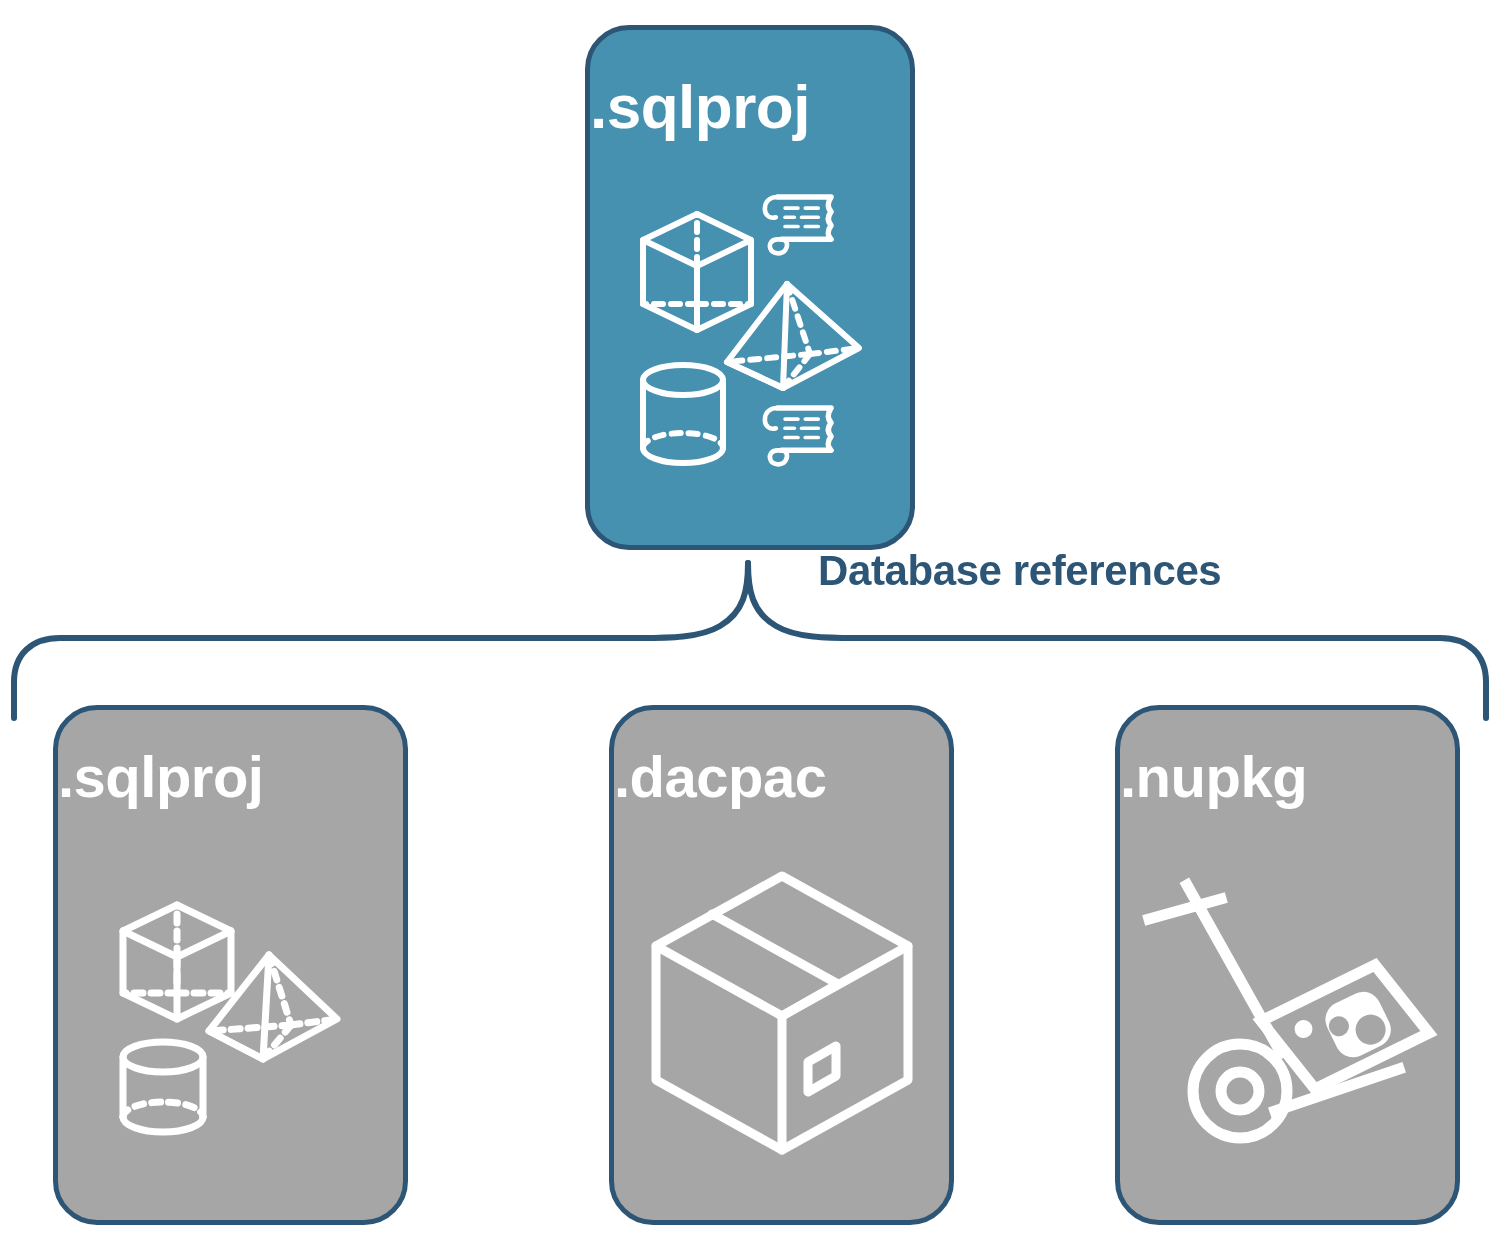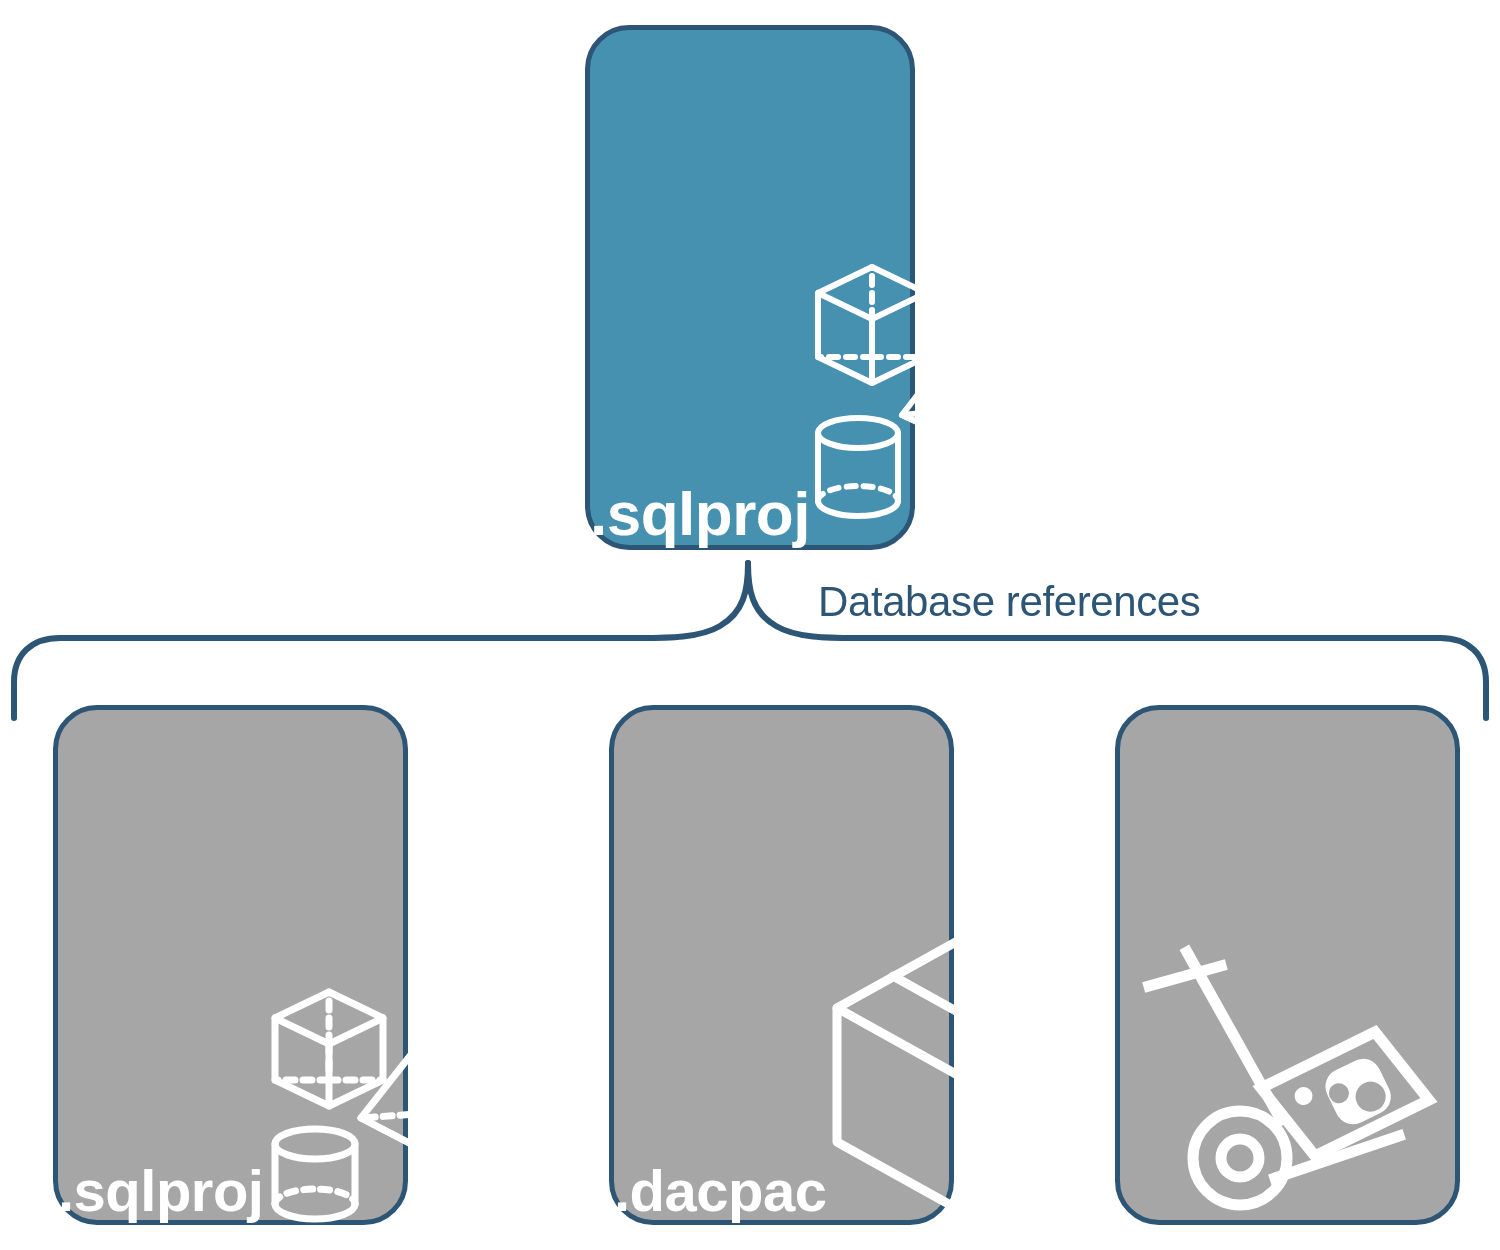--- a/index.html
+++ b/index.html
@@ -18,21 +18,22 @@
     overflow: hidden;
   }
 
   
   .card {
     position: absolute;
     border: 5px solid #2d5575;
     border-radius: 44px;
     box-sizing: border-box;
     display: flex;
-    align-items: flex-end;
+    flex-direction: column;
+    align-items: flex-start;
   }
   .card.primary { background: #4690b0; }
   .card.secondary { background: #a6a6a6; }
 
   .card-title {
     color: #ffffff;
     font-weight: bold;
     letter-spacing: -0.5px;
     line-height: 1;
     user-select: none;
@@ -69,23 +70,23 @@
     position: absolute;
     left: 0; top: 550px;
     width: 1500px; height: 180px;
     pointer-events: none;
   }
 
   
   #bracket-label {
     position: absolute;
     left: 818px;
-    top: 578px;
+    top: 547px;
     font-size: 42px;
-    font-weight: normal;
+    font-weight: bold;
     color: #2d5575;
     letter-spacing: -0.4px;
     white-space: nowrap;
     user-select: none;
     text-align: right;
   }
 
   svg { display: block; overflow: visible; }
 </style>
 </head>
@@ -221,20 +222,21 @@
 
         <path d="M66 46 L192 116"></path>
         <path d="M136 148 L192 116"></path>
 
         <path d="M162 194 L190 178 L190 208 L162 224 Z"></path>
       </svg>
     </div>
   </div>
 
   <div class="card secondary" id="card-nupkg">
+    <div class="card-title">.nupkg</div>
 
     <div class="icon-area">
       <svg width="290" height="280" viewBox="0 0 290 280" fill="none">
 
         <g stroke="#ffffff" stroke-width="11" stroke-linecap="square" stroke-linejoin="miter" fill="none">
 
           <path d="M44 12 L138 180"></path>
 
           <path d="M6 46 L78 26"></path>
 

